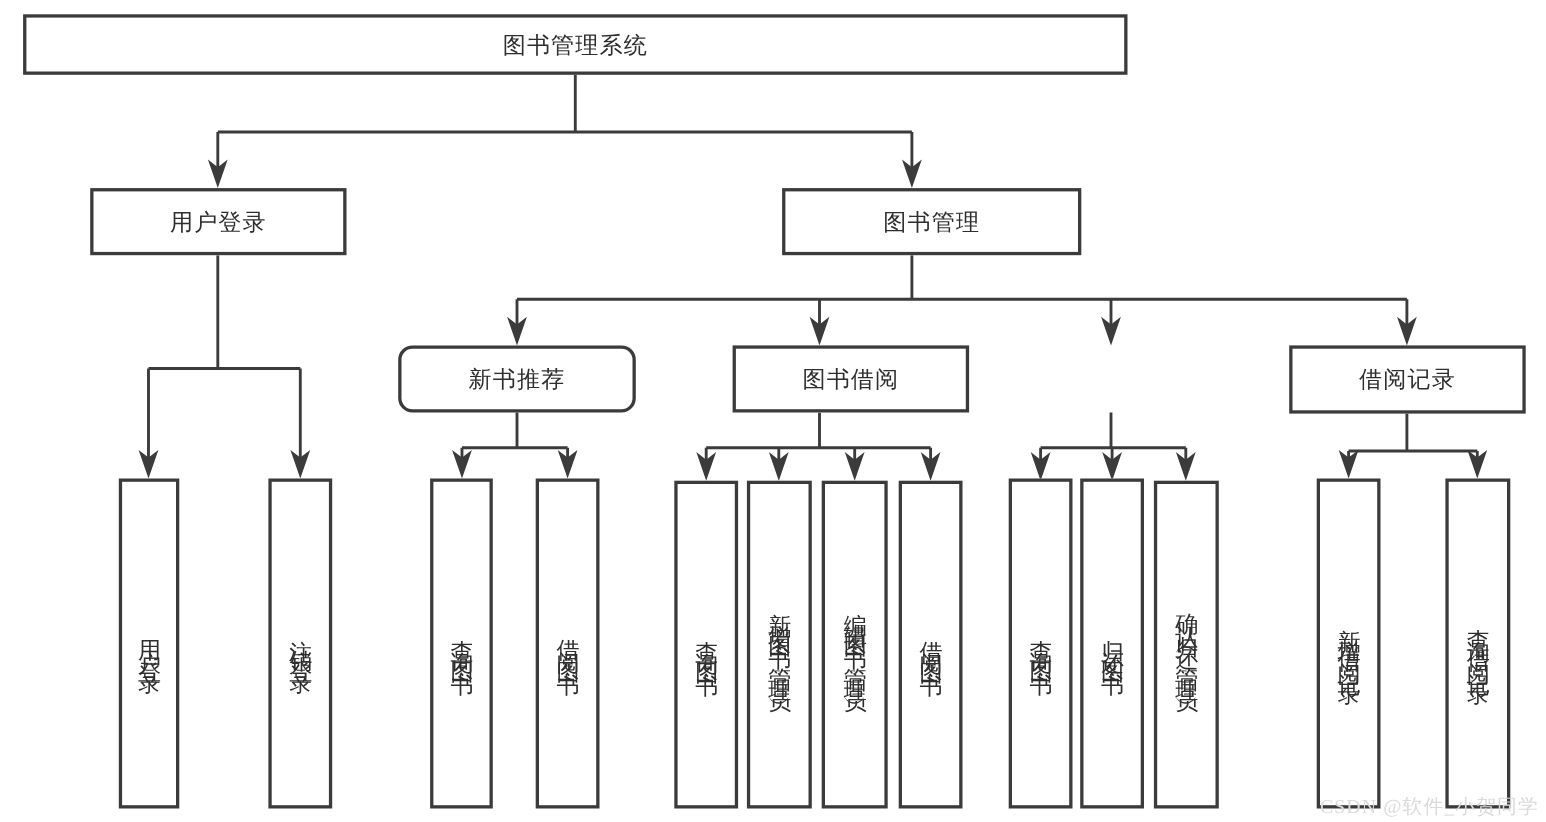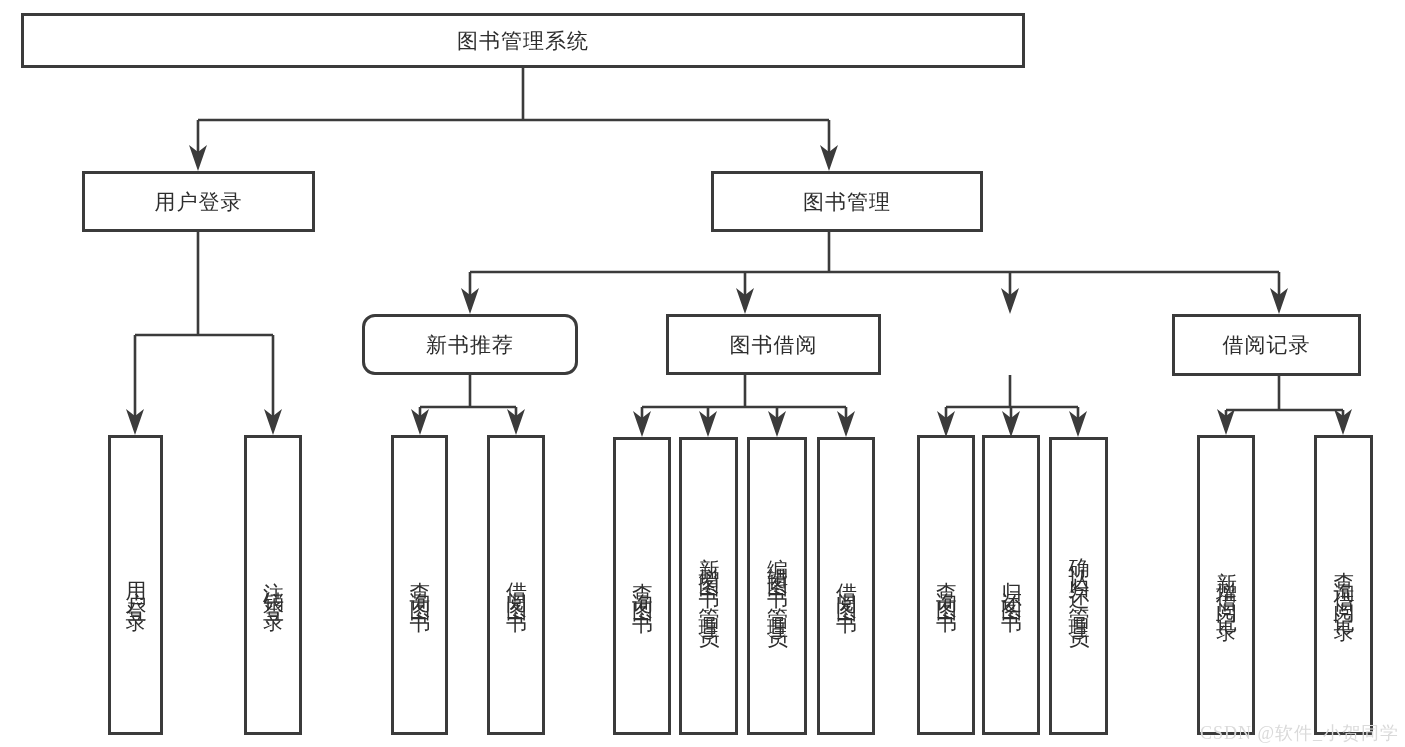--- a/index.html
+++ b/index.html
@@ -87,21 +87,21 @@
   <div class="node" style="left:711px;top:171px;width:272px;height:61px;text-align:right;">
     <span>图书管理</span>
   </div>
 
   <div class="node" style="left:362px;top:314px;width:216px;height:61px;border-radius:13px;">
     <span>新书推荐</span>
   </div>
   <div class="node" style="left:638px;top:314px;width:215px;height:61px;margin-left:28px;">
     <span>图书借阅</span>
   </div>
-  <div class="node" style="left:1172px;top:314px;width:189px;height:62px;">
+  <div class="node" style="left:1172px;top:314px;width:215px;height:62px;">
     <span>借阅记录</span>
   </div>
 
   <div class="node vbox" style="left:108px;top:435px;width:55px;height:300px;">
     <span>用户登录</span>
   </div>
   <div class="node vbox" style="left:244px;top:435px;width:58px;height:300px;">
     <span>注销登录</span>
   </div>
 

